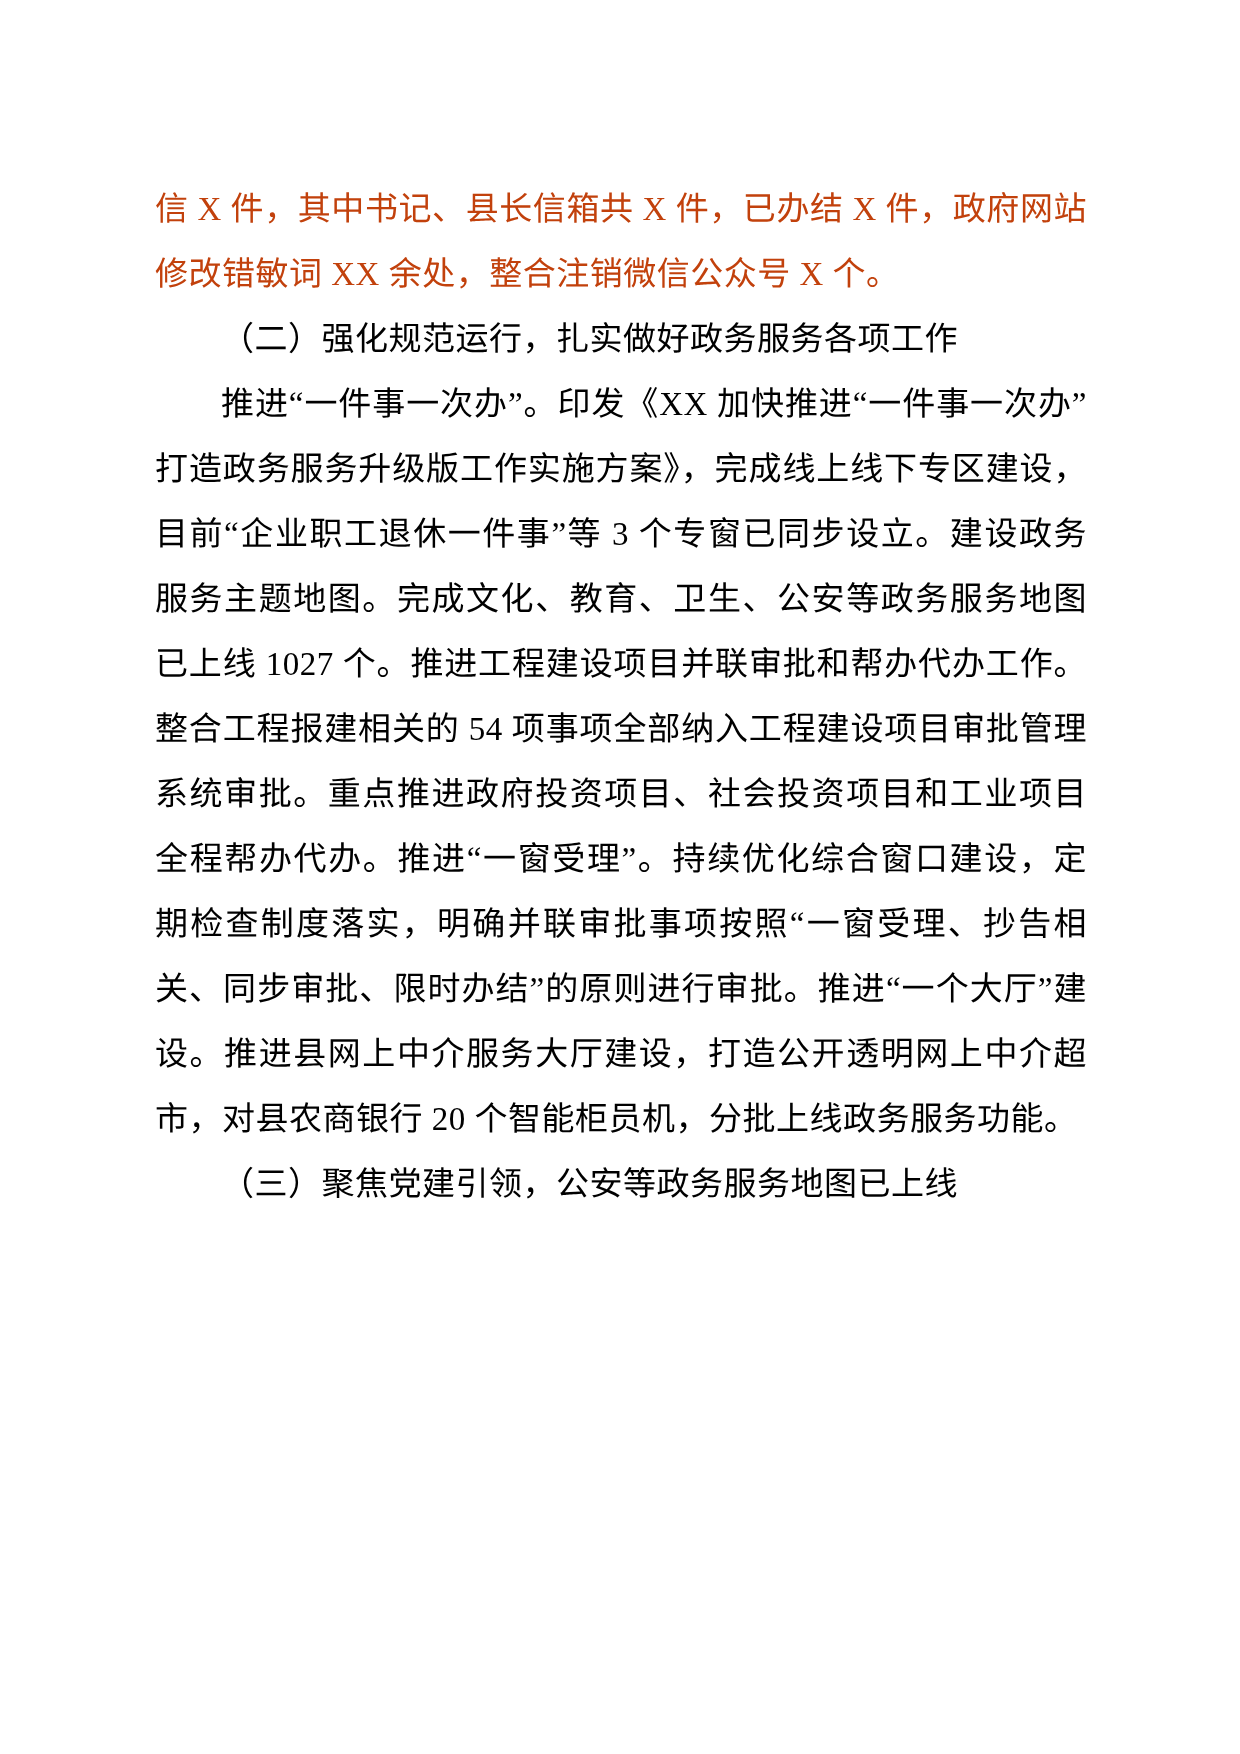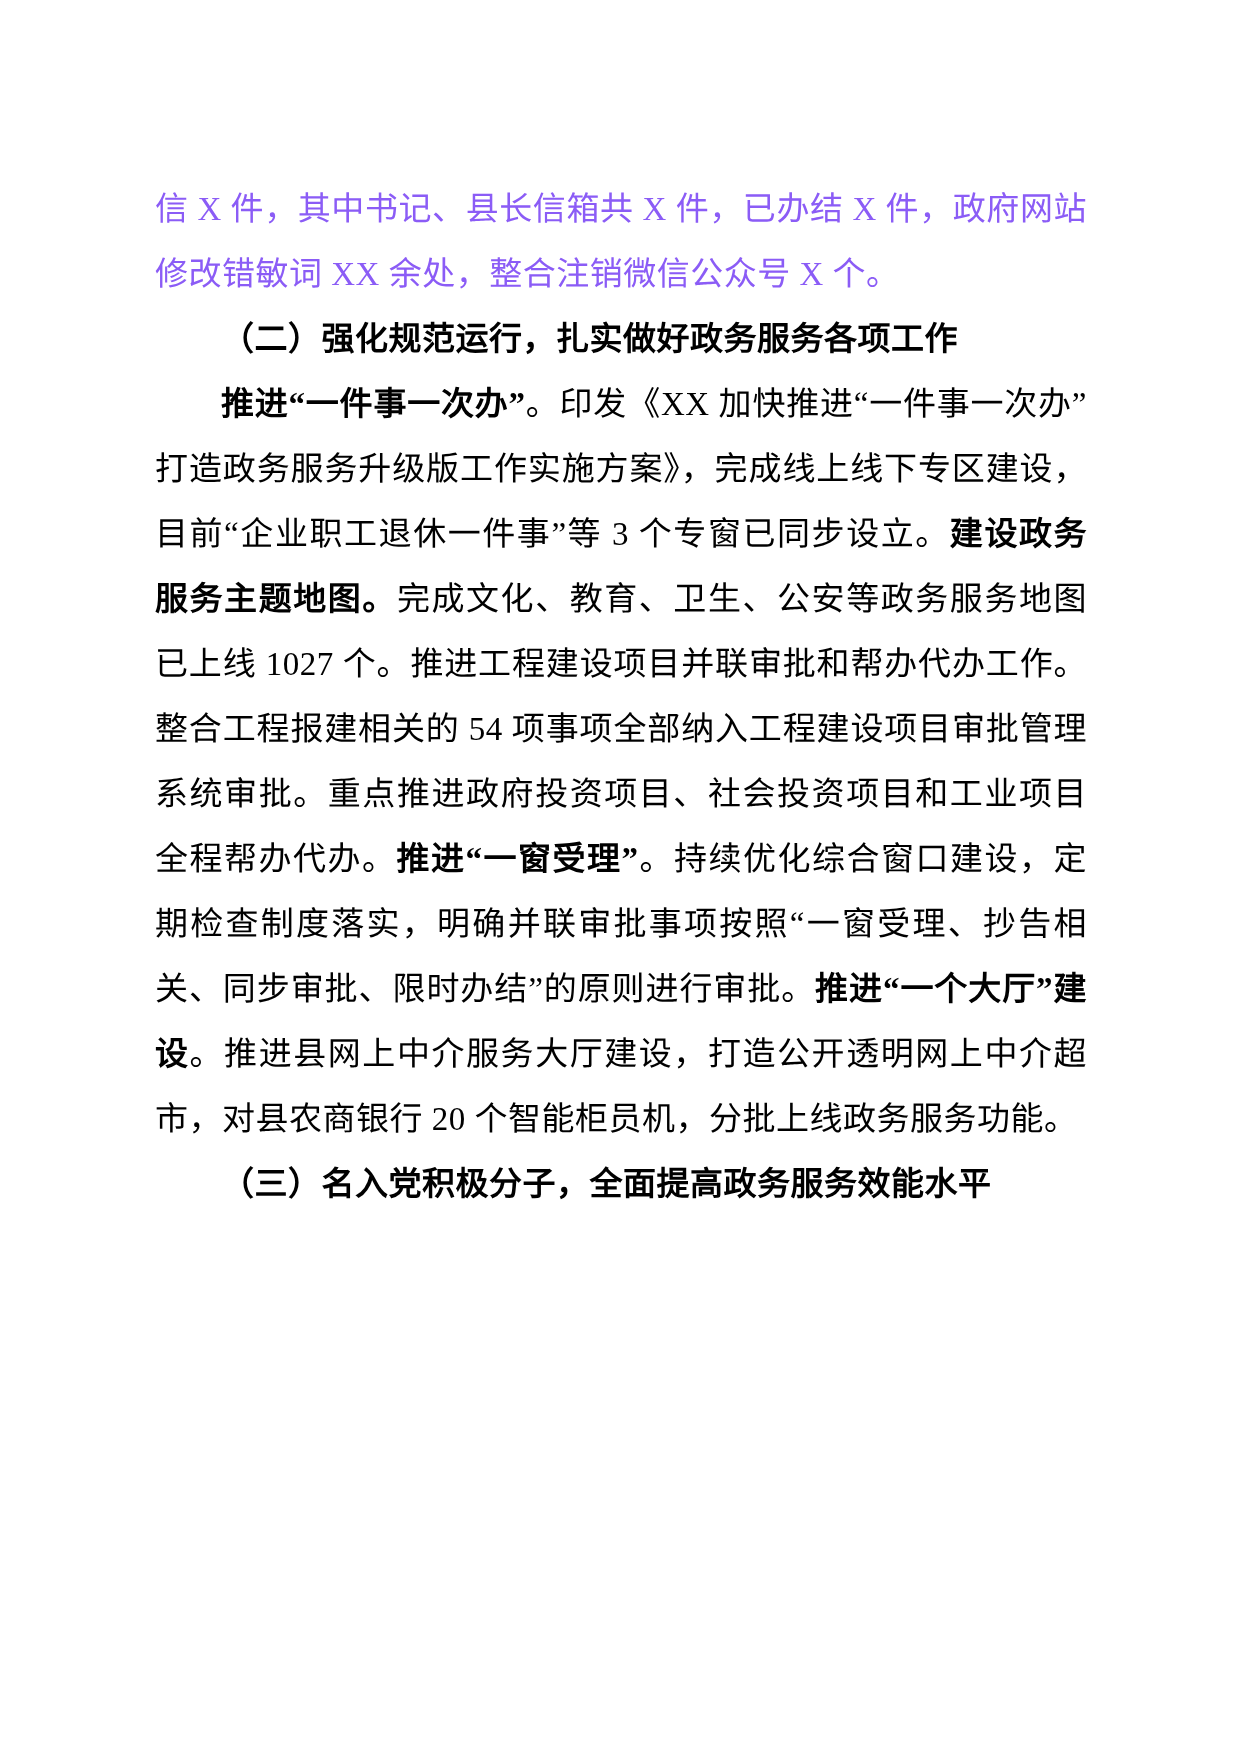--- a/index.html
+++ b/index.html
@@ -29,29 +29,29 @@
     color: #000000;
     text-align: justify;
     text-justify: inter-ideograph;
     letter-spacing: 0.5px;
     word-break: break-all;
   }
   .doc-content p.indent {
     text-indent: 66px;
   }
   .run-bold {
-    font-weight: 700;
+    font-weight: 400;
   }
   .run-regular {
     font-weight: 400;
   }
 </style>
 </head>
 <body>
 
 <div class="page" style="background: rgb(255, 255, 255);">
   <div class="doc-content" id="doc-content">
-      <p><span class="run-regular" style="color: #8b5cf6;">信 X 件，其中书记、县长信箱共 X 件，已办结 X 件，政府网站修改错敏词 XX 余处，整合注销微信公众号 X 个。</span></p>
+      <p><span class="run-regular" style="color: #c2410c;">信 X 件，其中书记、县长信箱共 X 件，已办结 X 件，政府网站修改错敏词 XX 余处，整合注销微信公众号 X 个。</span></p>
       <p class="indent"><span class="run-bold" style="color: rgb(0, 0, 0);">（二）强化规范运行，扎实做好政务服务各项工作</span></p>
       <p class="indent"><span class="run-bold" style="color: rgb(0, 0, 0);">推进“一件事一次办”</span><span class="run-regular" style="color: rgb(0, 0, 0);">。印发《XX 加快推进“一件事一次办”打造政务服务升级版工作实施方案》，完成线上线下专区建设，目前“企业职工退休一件事”等 3 个专窗已同步设立。</span><span class="run-bold" style="color: rgb(0, 0, 0);">建设政务服务主题地图。</span><span class="run-regular" style="color: rgb(0, 0, 0);">完成文化、教育、卫生、公安等政务服务地图已上线 1027 个。推进工程建设项目并联审批和帮办代办工作。整合工程报建相关的 54 项事项全部纳入工程建设项目审批管理系统审批。重点推进政府投资项目、社会投资项目和工业项目全程帮办代办。</span><span class="run-bold" style="color: rgb(0, 0, 0);">推进“一窗受理”</span><span class="run-regular" style="color: rgb(0, 0, 0);">。持续优化综合窗口建设，定期检查制度落实，明确并联审批事项按照“一窗受理、抄告相关、同步审批、限时办结”的原则进行审批。</span><span class="run-bold" style="color: rgb(0, 0, 0);">推进“一个大厅”建设</span><span class="run-regular" style="color: rgb(0, 0, 0);">。推进县网上中介服务大厅建设，打造公开透明网上中介超市，对县农商银行 20 个智能柜员机，分批上线政务服务功能。</span></p>
-      <p class="indent"><span class="run-bold" style="color: rgb(0, 0, 0);">（三）名入党积极分子，全面提高政务服务效能水平</span></p>
+      <p class="indent"><span class="run-bold" style="color: rgb(0, 0, 0);">（三）聚焦党建引领，公安等政务服务地图已上线</span></p>
     </div>
 </div>
 
 </body></html>

